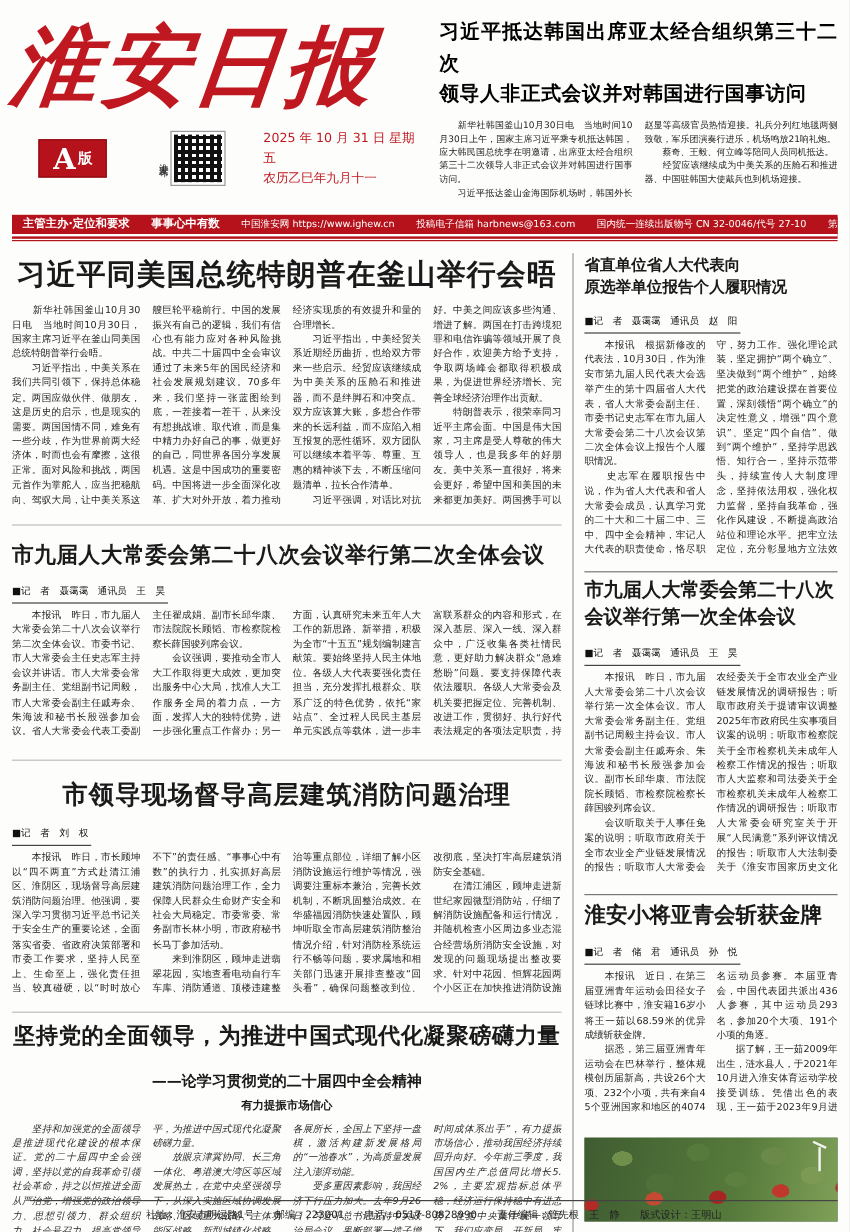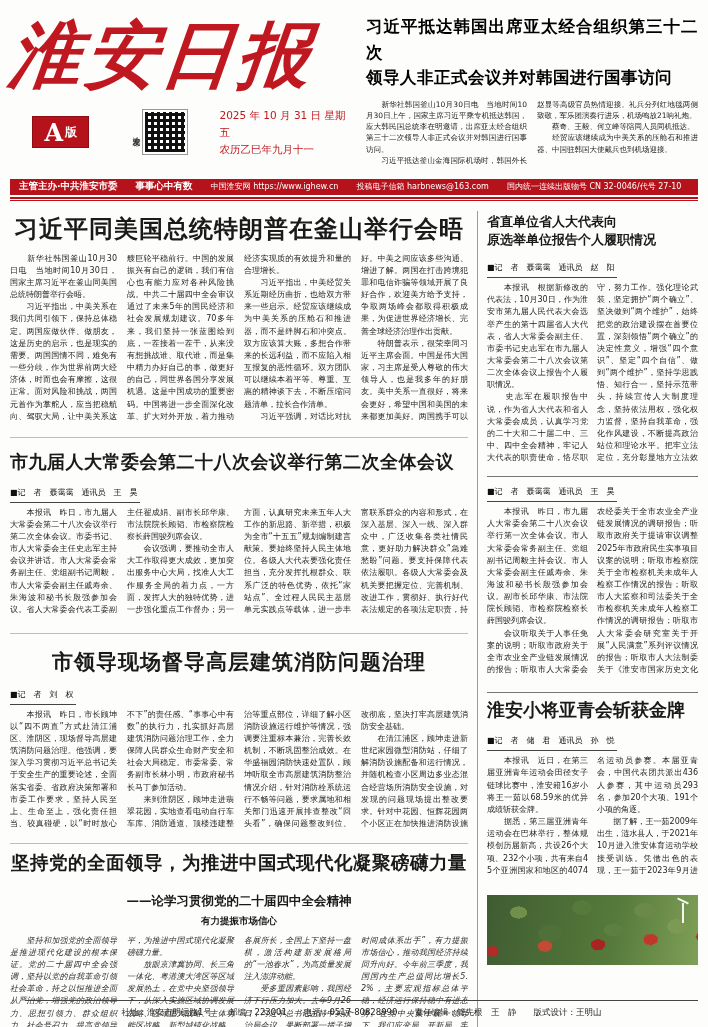--- a/index.html
+++ b/index.html
@@ -122,21 +122,21 @@
 领导人非正式会议并对韩国进行国事访问</div>
         <div class="top-brief">　　新华社韩国釜山10月30日电　当地时间10月30日上午，国家主席习近平乘专机抵达韩国，应大韩民国总统李在明邀请，出席亚太经合组织第三十二次领导人非正式会议并对韩国进行国事访问。
 　　习近平抵达釜山金海国际机场时，韩国外长赵显等高级官员热情迎接。礼兵分列红地毯两侧致敬，军乐团演奏行进乐，机场鸣放21响礼炮。
 　　蔡奇、王毅、何立峰等陪同人员同机抵达。
 　　经贸应该继续成为中美关系的压舱石和推进器、中国驻韩国大使戴兵也到机场迎接。
 　　中国留学生和中资企业代表挥舞中韩两国国旗，热烈欢迎习近平到访。</div>
       </div>
     </div>
 
     <div class="infobar">
-      <span class="strong">主管主办·中共淮安市委</span>
+      <span class="strong">主管主办·定位和要求</span>
       <span class="strong">事事心中有数</span>
       <span>中国淮安网 https://www.ighew.cn</span>
       <span>投稿电子信箱 harbnews@163.com</span>
       <span>国内统一连续出版物号 CN 32-0046/代号 27-10</span>
       <span>第18267期</span>
 
     </div>
     <div class="infobar-rule"></div>
 
     <div class="main">
@@ -185,20 +185,22 @@
         <div>
           <div class="r-title">省直单位省人大代表向
 原选举单位报告个人履职情况</div>
           <div class="byline">■记　者　聂霭霭　通讯员　赵　阳</div>
           <div class="body-cols c2" style="height:186px">　　本报讯　根据新修改的代表法，10月30日，作为淮安市第九届人民代表大会选举产生的第十四届省人大代表，省人大常委会副主任、市委书记史志军在市九届人大常委会第二十八次会议第二次全体会议上报告个人履职情况。
 　　史志军在履职报告中说，作为省人大代表和省人大常委会成员，认真学习党的二十大和二十届二中、三中、四中全会精神，牢记人大代表的职责使命，恪尽职守，努力工作。强化理论武装，坚定拥护“两个确立”、坚决做到“两个维护”，始终把党的政治建设摆在首要位置，深刻领悟“两个确立”的决定性意义，增强“四个意识”、坚定“四个自信”、做到“两个维护”，坚持学思践悟、知行合一，坚持示范带头，持续宣传人大制度理念，坚持依法用权，强化权力监督，坚持自我革命，强化作风建设，不断提高政治站位和理论水平。把牢立法定位，充分彰显地方立法效能，始终坚持科学立法、民主立法、依法立法，深入践行全过程人民民主，坚定正确政治方向，系统谋划推动立法工作，聚焦重点关键，加快构建富有地域特色的地方性法规体系，完善立法工作机制，不断丰富公众参与立法途径，以高质量立法引领、规范、推动、保障全省经济社会高质量发展。积极回应重点领域群众关切，始终聚焦党中央所关注的“国之大者”、人民群众所关心的“急难愁盼”、经济社会发展中的“卡脖子”难题等重要领域，开展正确监督、有效监督、依法监督。密切“两个联系”，着力提升履职实效，始终秉持“人民选我当代表，我当代表为人民”的初心担当，牢记代表身份，持续深化“两个联系”，充分发挥人大代表来自人民、植根人民的独特优势，深入走访联系基层人大和人大代表，持续加强与人民群众的联系，不断提升履职能力和水平。
 　　会上，省人大代表王军、杨曦、李晓旭、彭丹冬等也报告了履职情况。</div>
         </div>
 
         <div class="sect sect-dark">
+          <div class="r-title sm">市九届人大常委会第二十八次
+会议举行第一次全体会议</div>
           <div class="byline">■记　者　聂霭霭　通讯员　王　昊</div>
           <div class="body-cols c2" style="height:178px">　　本报讯　昨日，市九届人大常委会第二十八次会议举行第一次全体会议。市人大常委会常务副主任、党组副书记周毅主持会议。市人大常委会副主任戚寿余、朱海波和秘书长殷强参加会议。副市长邱华康、市法院院长顾韬、市检察院检察长薛国骏列席会议。
 　　会议听取关于人事任免案的说明；听取市政府关于全市农业全产业链发展情况的报告；听取市人大常委会农经委关于全市农业全产业链发展情况的调研报告；听取市政府关于提请审议调整2025年市政府民生实事项目议案的说明；听取市检察院关于全市检察机关未成年人检察工作情况的报告；听取市人大监察和司法委关于全市检察机关未成年人检察工作情况的调研报告；听取市人大常委会研究室关于开展“人民满意”系列评议情况的报告；听取市人大法制委关于《淮安市国家历史文化名城保护条例（草案）》审议结果的报告；听取市人大常委会执法检查组关于检查《中华人民共和国老年人权益保障法》《江苏省养老服务条例》贯彻实施情况的报告、关于检查《淮安市优化营商环境条例》贯彻实施情况的报告；听取部分市政府工作部门主要负责人履职情况的报告；听取市人大常委会各调研组关于部分市政府工作部门主要负责人履职情况的调研报告；听取市人大常委会环资城建委关于《淮安市人民代表大会常务委员会关于废止〈淮安市人民代表大会常务委员会关于进一步加强节能减排工作的决定〉的决定（草案）》的说明（书面）。</div>
         </div>
 
         <div class="sect sect-dark">
           <div class="r-title" style="font-size:18px">淮安小将亚青会斩获金牌</div>
           <div class="byline">■记　者　储　君　通讯员　孙　悦</div>
           <div class="body-cols c2" style="height:132px">　　本报讯　近日，在第三届亚洲青年运动会田径女子链球比赛中，淮安籍16岁小将王一茹以68.59米的优异成绩斩获金牌。
 　　据悉，第三届亚洲青年运动会在巴林举行，整体规模创历届新高，共设26个大项、232个小项，共有来自45个亚洲国家和地区的4074名运动员参赛。本届亚青会，中国代表团共派出436人参赛，其中运动员293名，参加20个大项、191个小项的角逐。

